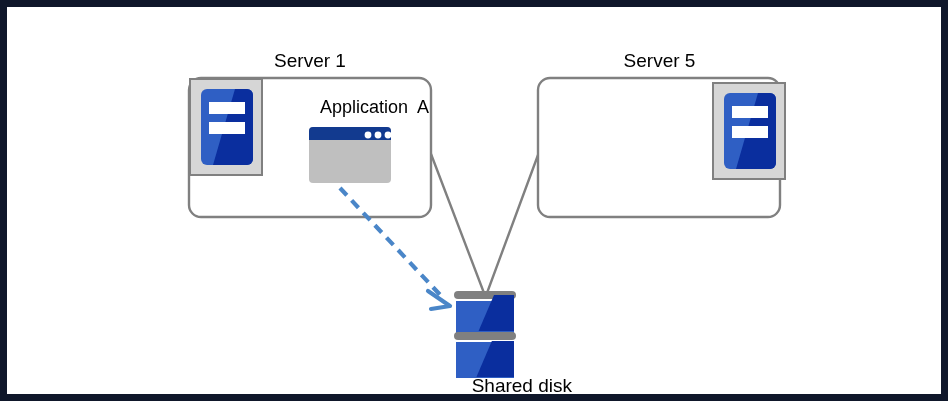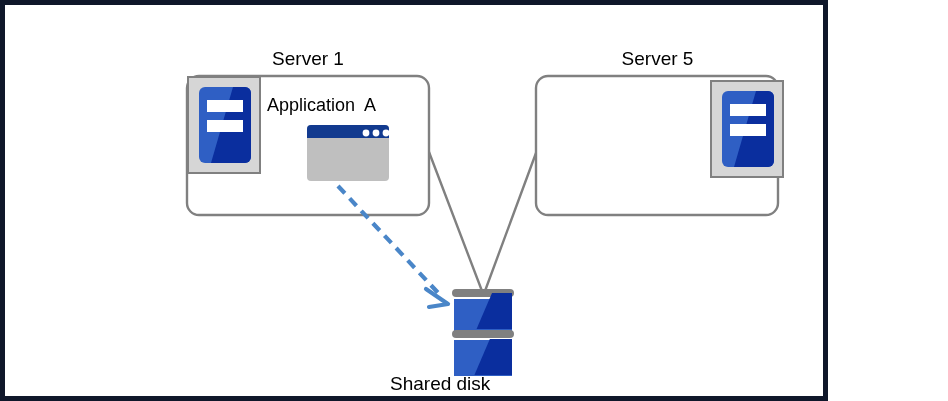--- a/index.html
+++ b/index.html
@@ -6,24 +6,24 @@
   html, body {
     margin: 0;
     padding: 0;
     background: #ffffff;
   }
   body {
     font-family: "Liberation Sans", sans-serif;
   }
   #canvas {
     position: relative;
-    width: 828px;
+    width: 948px;
     height: 401px;
     background: #ffffff;
-    border: 5px solid #0f172a;
+    border: 7px solid #0f172a;
     box-sizing: border-box;
     overflow: hidden;
   }
   #vector-layer {
     position: absolute;
     left: 0;
     top: 0;
     width: 948px;
     height: 401px;
   }
@@ -33,25 +33,25 @@
     font-family: "Liberation Sans", sans-serif;
     white-space: pre;
     line-height: 1;
   }
   .server-title {
     font-size: 19px;
     text-align: center;
   }
   .app-title {
     font-size: 18px;
-    text-align: left;
+    text-align: right;
   }
   .disk-title {
     font-size: 19px;
-    text-align: left;
+    text-align: right;
   }
   #server1-title { left: 182px; top: 44px; width: 242px; }
   #server2-title { left: 531px; top: 44px; width: 243px; }
   #app-a-title   { left: 262px; top: 91px; width: 160px; }
   #disk-title    { left: 385px; top: 369px; width: 180px; }
 </style>
 </head>
 <body>
 
 <div id="canvas">

